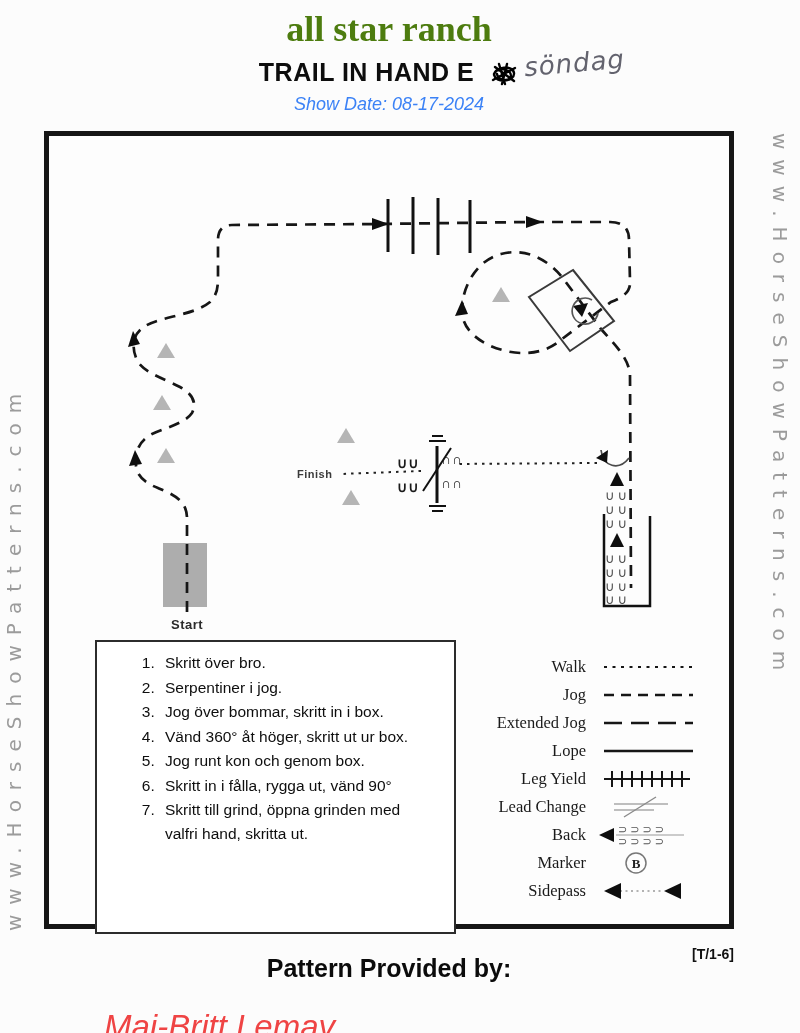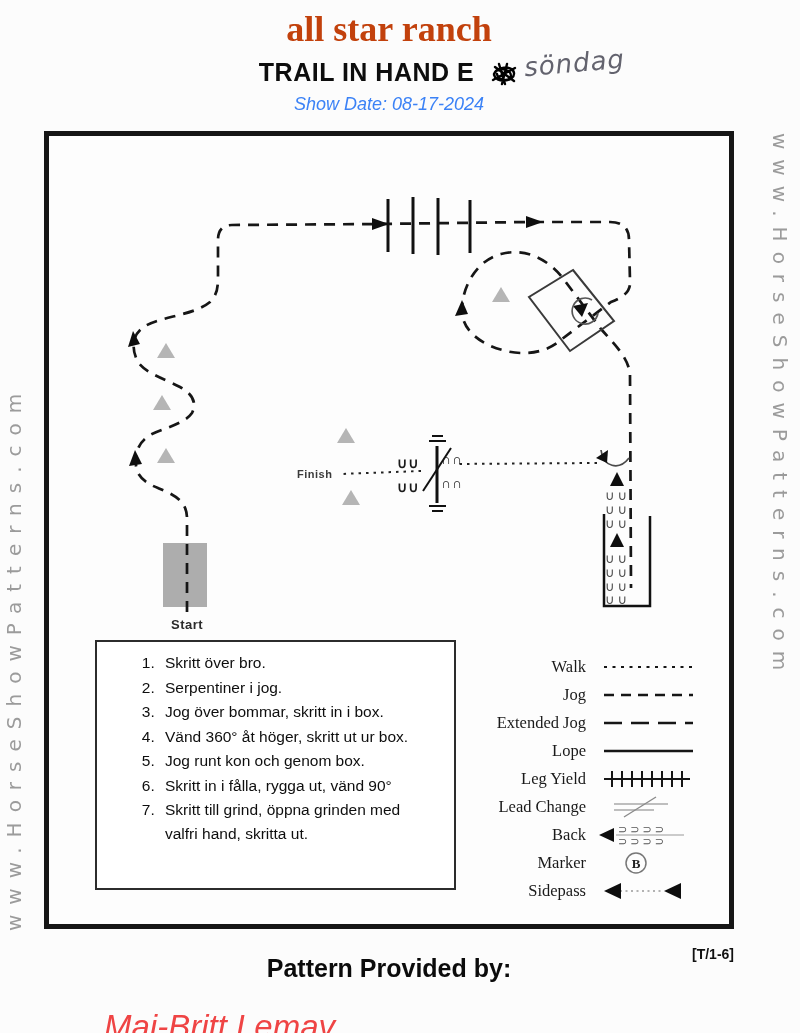--- a/index.html
+++ b/index.html
@@ -1,41 +1,41 @@
 <!DOCTYPE html>
 <html><head>
 <meta charset="utf-8">
 <style>
   html,body{margin:0;padding:0;background:#e9e9e9;}
   #page{position:relative;width:800px;height:1033px;background:#fcfcfc;overflow:hidden;
         font-family:"Liberation Sans",sans-serif;color:#111;}
   
   .title{position:absolute;left:104px;top:8px;width:570px;text-align:center;
-         font-family:"Liberation Serif",serif;font-weight:bold;font-size:36px;color:#c2410c;}
+         font-family:"Liberation Serif",serif;font-weight:bold;font-size:36px;color:#4d7c0f;}
   .subtitle-row{position:absolute;left:104px;top:58px;width:570px;display:flex;
                 justify-content:center;align-items:center;gap:14px;}
   .subtitle{font-weight:bold;font-size:25px;letter-spacing:.5px;color:#0d0d0d;}
   .scribble{display:inline-block;margin-left:1px;margin-top:3px;}
   .handwritten{position:absolute;left:524px;top:48px;font-family:"DejaVu Sans",sans-serif;
                font-style:italic;font-size:26px;color:#63636e;transform:rotate(-5deg);
                letter-spacing:1px;}
   .show-date{position:absolute;left:104px;top:94px;width:570px;text-align:center;
              font-style:italic;font-size:18px;color:#3b82f6;}
   
   .arena{position:absolute;left:44px;top:131px;width:690px;height:798px;
          border:5px solid #161616;box-sizing:border-box;background:#fdfdfd;}
   .pattern-svg{position:absolute;left:44px;top:131px;}
   
   .wm{position:absolute;top:133px;height:798px;width:40px;overflow:hidden;
       font-family:"DejaVu Sans",sans-serif;font-size:20px;color:#9b9b9b;
       letter-spacing:10px;white-space:nowrap;}
   .wm-left{left:2px;writing-mode:vertical-rl;transform:rotate(180deg);}
   .wm-right{left:752px;writing-mode:vertical-rl;}
   
-  .instructions{position:absolute;left:95px;top:640px;width:361px;height:250px;
+  .instructions{position:absolute;left:95px;top:640px;width:361px;height:294px;
                 border:2px solid #2c2c2c;background:#fff;box-sizing:border-box;}
   .instructions ol{margin:9px 0 0 0;padding:0 24px 0 62px;font-size:15.5px;
                    line-height:1.52;color:#0e0e0e;}
   .instructions li{padding-left:6px;margin-bottom:1px;}
   
   .legend{position:absolute;left:462px;top:653px;width:250px;}
   .legend-row{display:flex;align-items:center;height:28px;}
   .legend-label{width:124px;text-align:right;padding-right:10px;
                 font-family:"Liberation Serif",serif;font-weight:normal;font-size:16.5px;
                 color:#1a1a1a;white-space:nowrap;}

